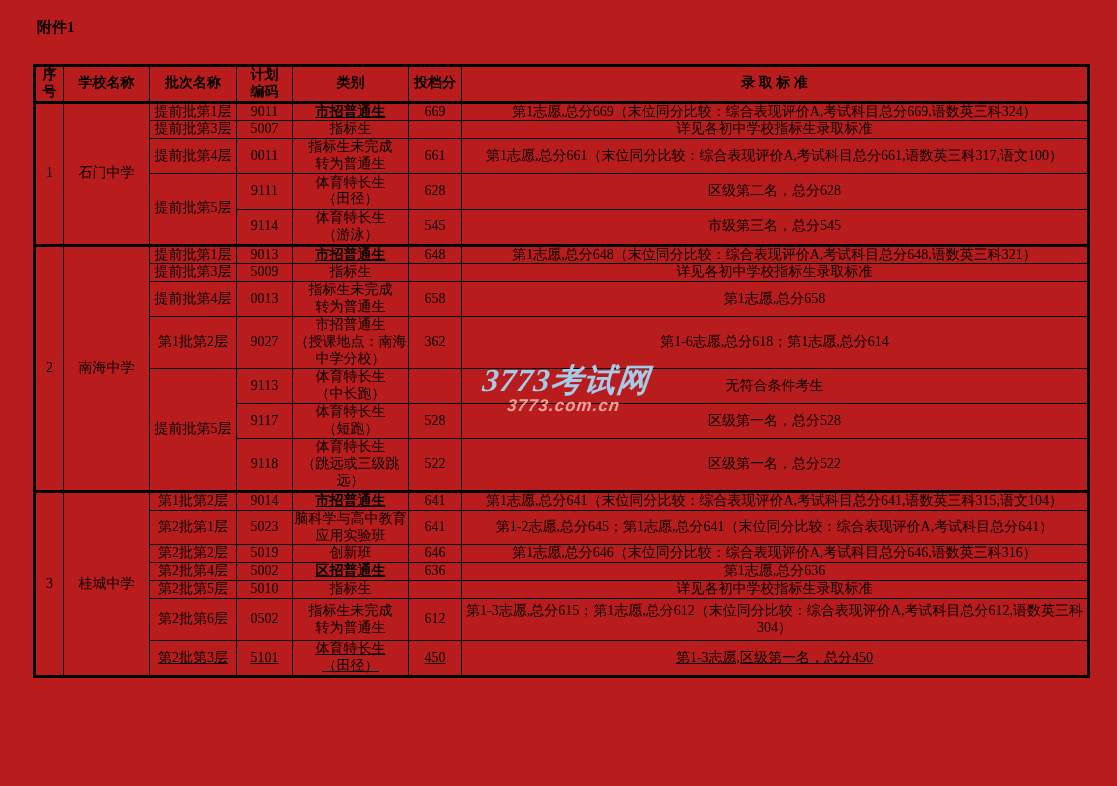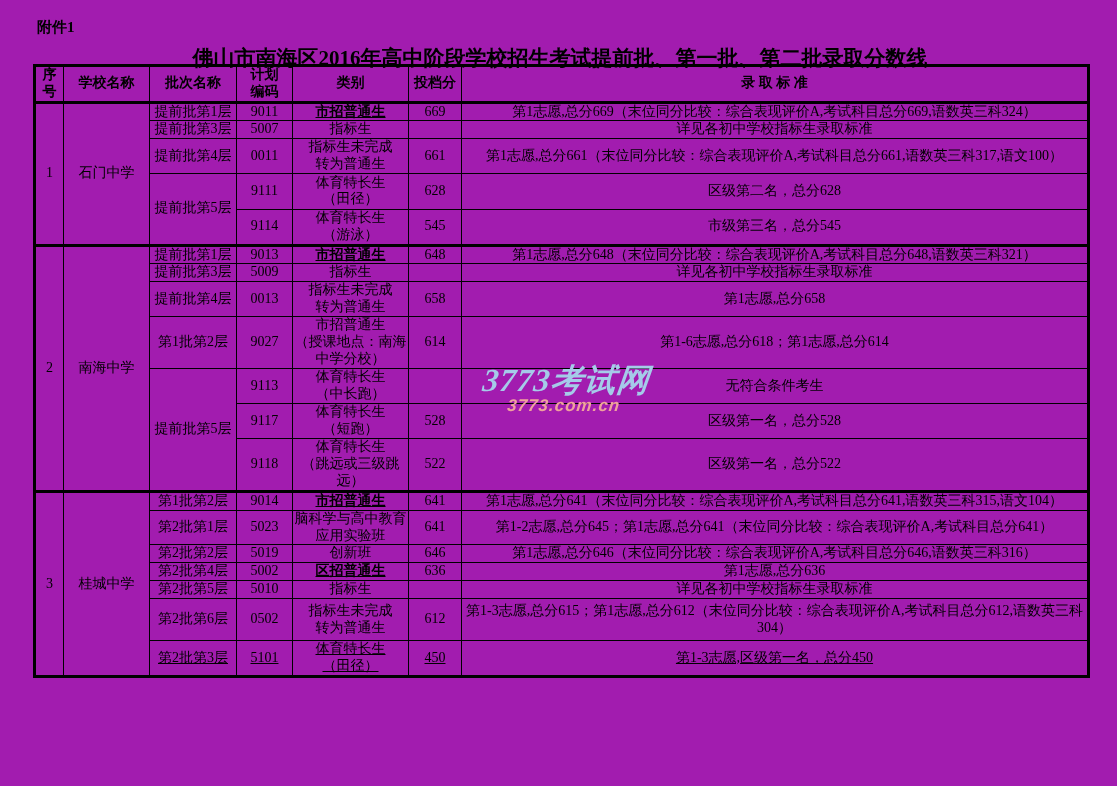--- a/index.html
+++ b/index.html
@@ -1,21 +1,21 @@
 <!DOCTYPE html>
 <html><head>
 <meta charset="utf-8">
 <style>
   * { box-sizing: border-box; }
   html, body { margin: 0; padding: 0; background: #ffffff; }
   .page {
     position: relative;
     width: 1117px;
     height: 786px;
-    background: #a21caf;
+    background: #b91c1c;
     font-family: "Liberation Serif", "DejaVu Serif", serif;
     color: #000;
     overflow: hidden;
   }
   .attachment {
     position: absolute;
     left: 37px;
     top: 18px;
     font-size: 15px;
     font-weight: bold;
@@ -93,21 +93,20 @@
     letter-spacing: 3px;
   }
 </style>
 </head>
 <body>
 
 <div class="page">
 
   <div class="attachment">附件1</div>
 
-  <div class="doc-title">佛山市南海区2016年高中阶段学校招生考试提前批、第一批、第二批录取分数线</div>
 
   <div class="table-wrap">
     <table class="admission">
       <colgroup>
         <col style="width:29px">
         <col style="width:86px">
         <col style="width:87px">
         <col style="width:56px">
         <col style="width:116px">
         <col style="width:53px">
@@ -188,21 +187,21 @@
 转为普通生</td>
             <td class="c-score">658</td>
             <td class="c-standard">第1志愿,总分658</td>
           </tr>
           <tr style="height: 52px;">
             <td class="c-batch">第1批第2层</td>
             <td class="c-code">9027</td>
             <td class="c-category">市招普通生
 （授课地点：南海
 中学分校）</td>
-            <td class="c-score">614</td>
+            <td class="c-score">362</td>
             <td class="c-standard">第1-6志愿,总分618；第1志愿,总分614</td>
           </tr>
           <tr style="height: 35px;">
             <td class="c-batch" rowspan="3">提前批第5层</td>
             <td class="c-code">9113</td>
             <td class="c-category">体育特长生
 （中长跑）</td>
             <td class="c-score"></td>
             <td class="c-standard">无符合条件考生</td>
           </tr>

